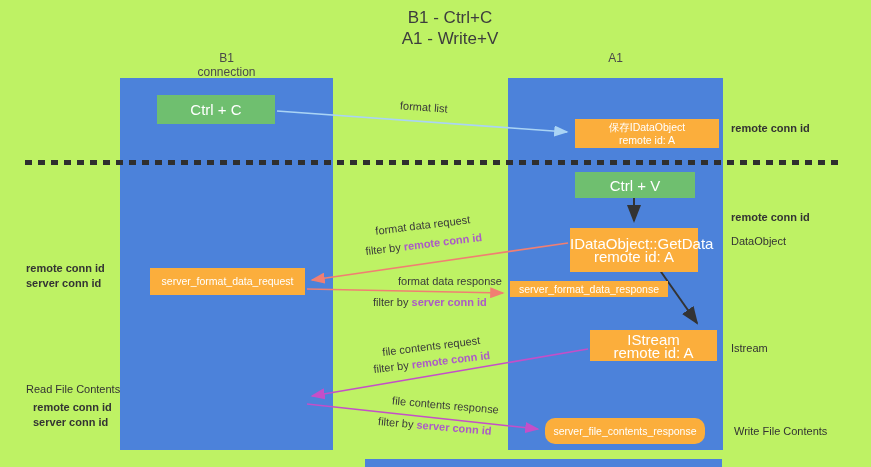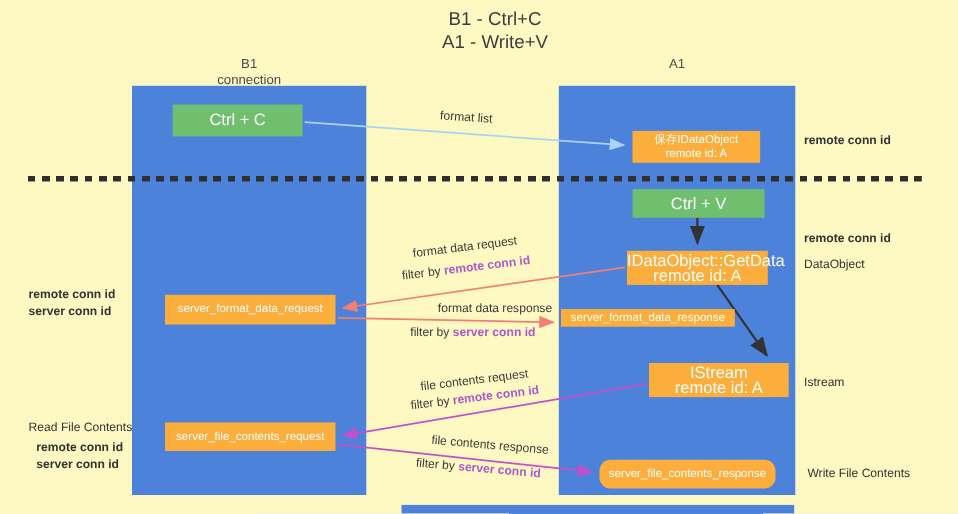--- a/index.html
+++ b/index.html
@@ -1,20 +1,20 @@
 <!DOCTYPE html>
 <html><head>
 <meta charset="utf-8">
 <style>
   * { margin: 0; padding: 0; box-sizing: border-box; }
   html, body { background: #eef0f2; }
   #canvas {
     position: relative;
     width: 871px; height: 467px;
-    background: #fef9c3;
+    background: #bef264;
     font-family: "Liberation Sans", "DejaVu Sans", sans-serif;
     overflow: hidden;
   }
   .title {
     position: absolute; left: 285px; top: 7px; width: 330px;
     text-align: center; font-size: 17px; line-height: 21px; color: #3d3d3d;
   }
   .col-header {
     position: absolute; top: 51px; width: 213px;
     text-align: center; font-size: 12px; line-height: 14px; color: #4a4a4a;
@@ -92,50 +92,47 @@
     <line x1="568" y1="243" x2="312" y2="280" stroke="#f17f72" stroke-width="1.6" marker-end="url(#m-salmon)"></line>
     <line x1="307" y1="289" x2="503" y2="293" stroke="#f17f72" stroke-width="1.6" marker-end="url(#m-salmon)"></line>
     <line x1="588" y1="349" x2="312" y2="396" stroke="#c44fc8" stroke-width="1.6" marker-end="url(#m-magenta)"></line>
     <line x1="307" y1="404" x2="538" y2="429" stroke="#c44fc8" stroke-width="1.6" marker-end="url(#m-magenta)"></line>
   </svg>
 
   <div class="box green" style="left:157px;top:95px;width:118px;height:29px;">
     <div>Ctrl + C</div>
   </div>
 
-  <div class="box orange small-text" style="left:575px;top:119px;width:116px;height:29px;">
+  <div class="box orange small-text" style="left:575px;top:119px;width:144px;height:29px;">
     <div>保存IDataObject</div>
     <div>remote id: A</div>
   </div>
 
   <div class="box green" style="left:575px;top:172px;width:120px;height:26px;">
     <div>Ctrl + V</div>
   </div>
 
-  <div class="box orange" style="left:570px;top:228px;width:128px;height:31px;">
+  <div class="box orange" style="left:570px;top:228px;width:128px;height:44px;">
     <div>IDataObject::GetData</div>
     <div>remote id: A</div>
   </div>
 
   <div class="box orange small-text" style="left:150px;top:268px;width:155px;height:27px;">
     <div>server_format_data_request</div>
   </div>
 
   <div class="box orange small-text" style="left:510px;top:281px;width:158px;height:16px;">
     <div>server_format_data_response</div>
   </div>
 
   <div class="box orange" style="left:590px;top:330px;width:127px;height:31px;">
     <div>IStream</div>
     <div>remote id: A</div>
   </div>
 
-  <div class="box orange small-text" style="left:150px;top:384px;width:155px;height:26px;">
-    <div>server_file_contents_request</div>
-  </div>
 
   <div class="box orange small-text" style="left:545px;top:418px;width:160px;height:26px;border-radius:10px;">
     <div>server_file_contents_response</div>
   </div>
 
   <div class="lbl" style="left:400px;top:101px;transform:rotate(4deg);">format list</div>
 
   <div class="lbl" style="left:375px;top:219px;transform:rotate(-7deg);">format data request</div>
   <div class="lbl" style="left:365px;top:238px;transform:rotate(-7deg);">
     <span>filter by </span><b class="purple">remote conn id</b>

